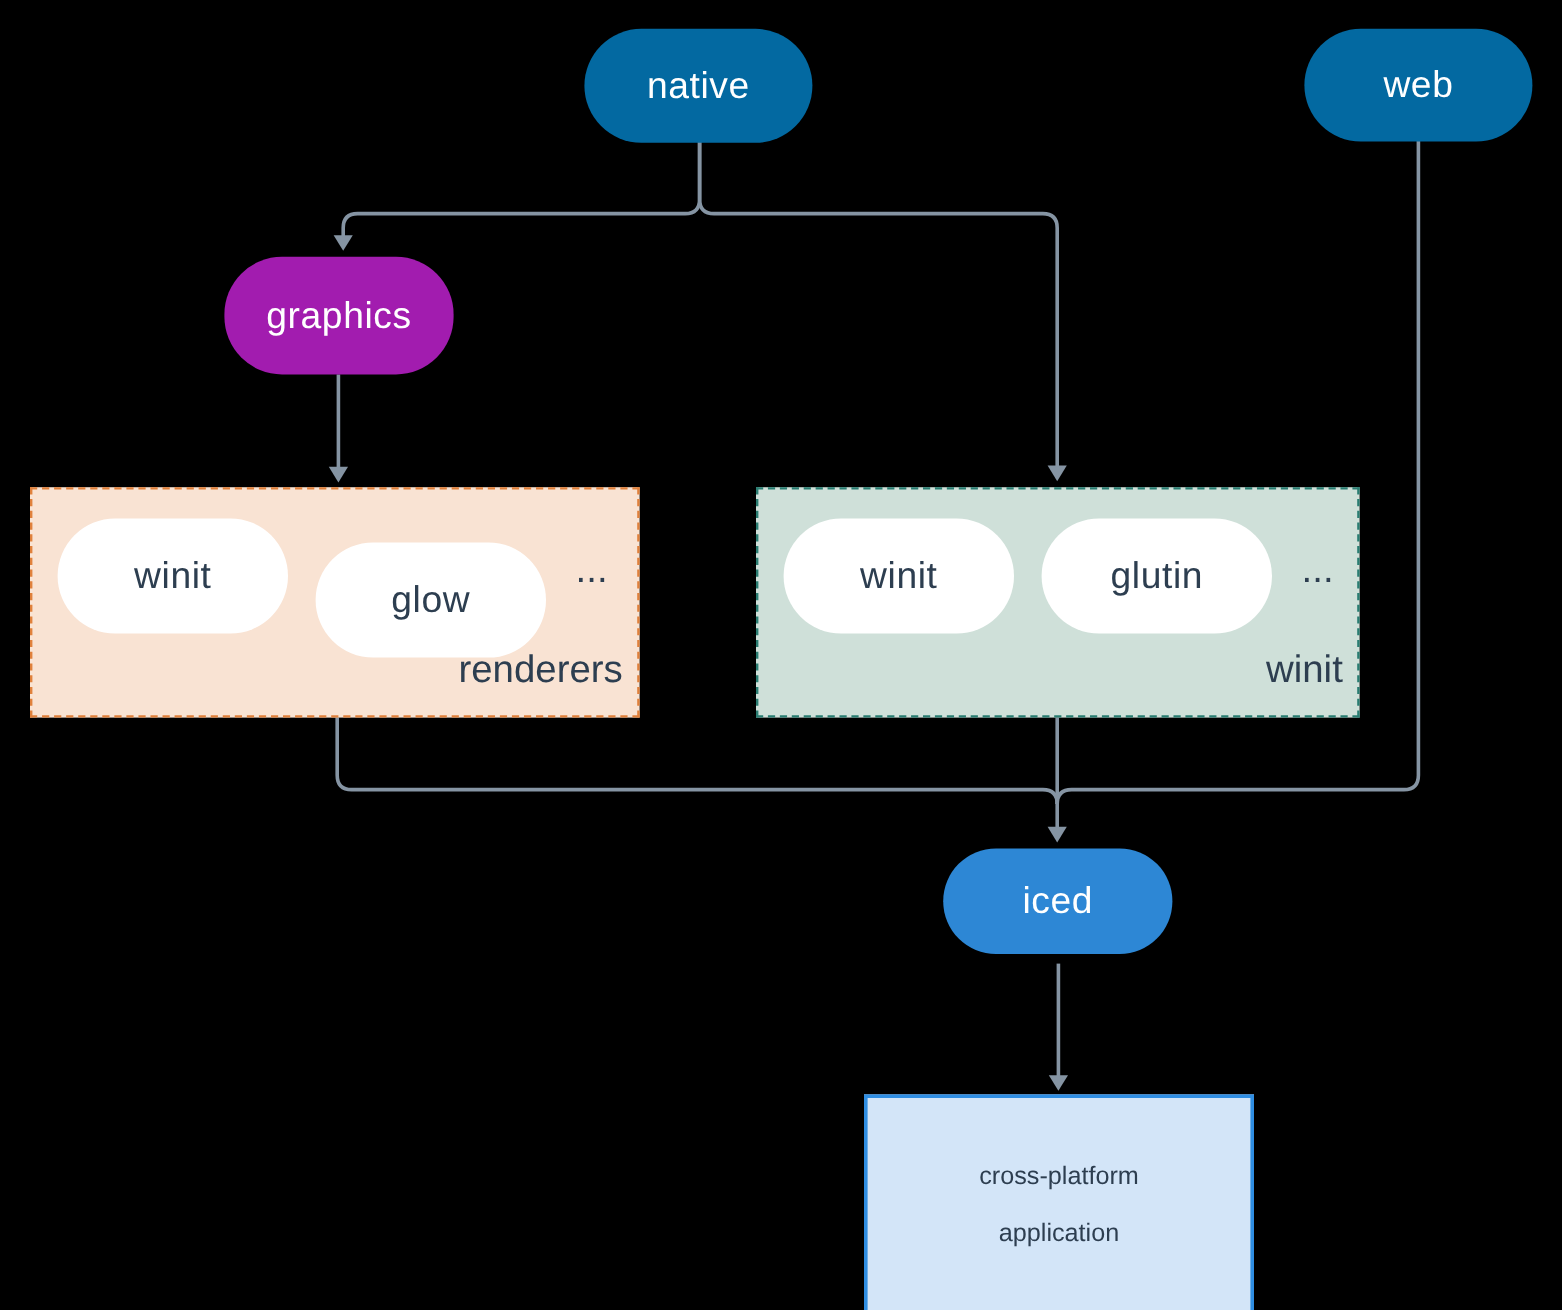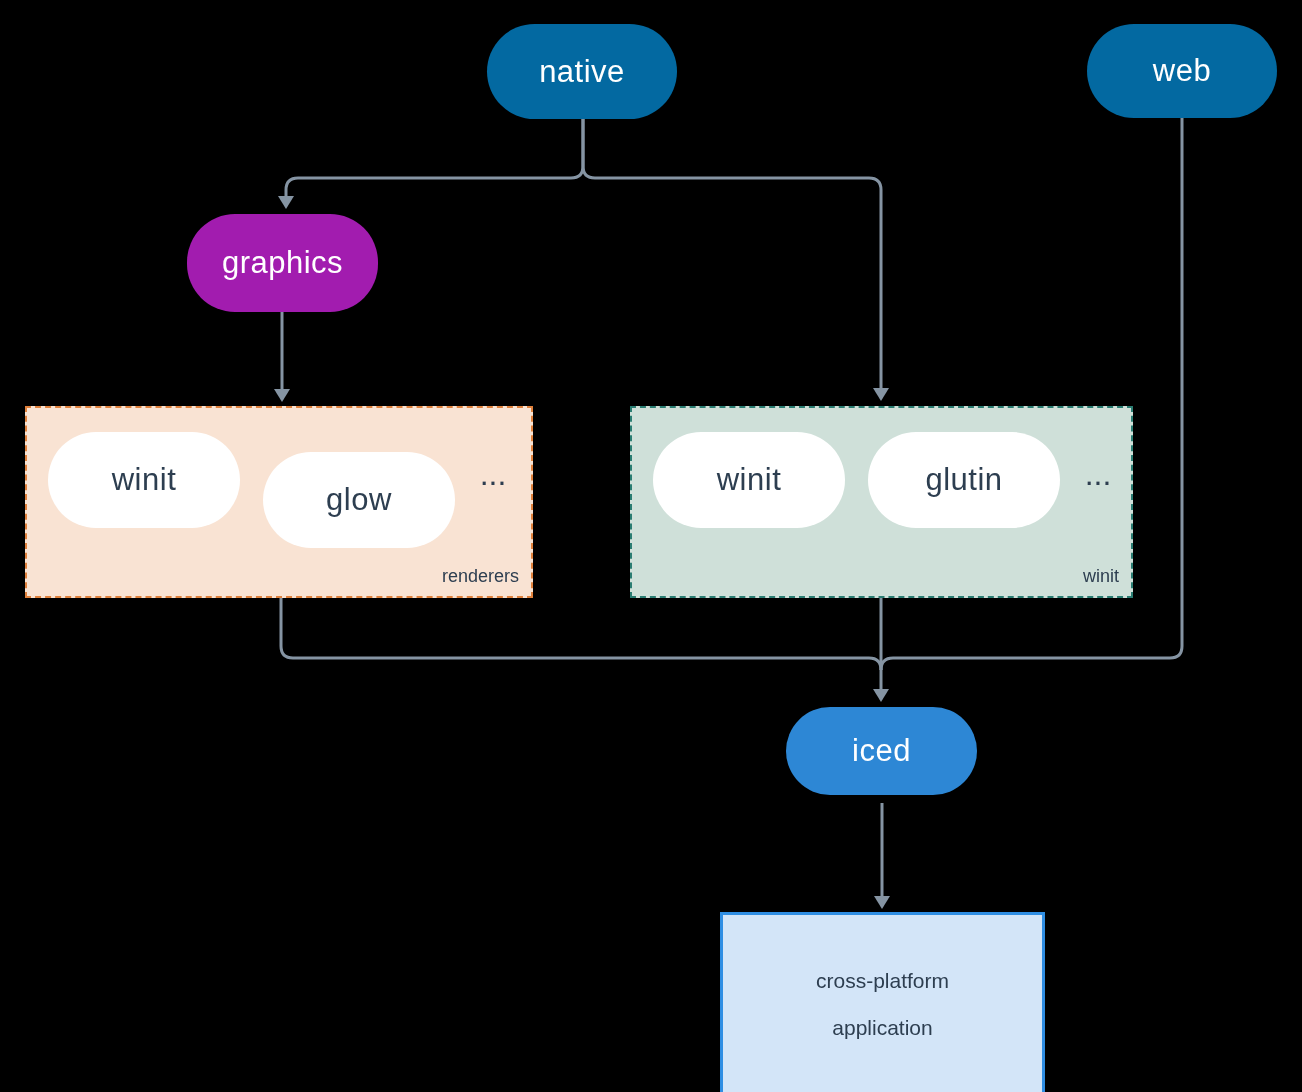--- a/index.html
+++ b/index.html
@@ -52,22 +52,22 @@
     background: #f9e3d3;
     border: 2px dashed #e0813c;
   }
   .group-box.shells {
     background: #cfe0d9;
     border: 2px dashed #2a7d72;
   }
   .group-label {
     position: absolute;
     right: 12px;
-    bottom: 9px;
-    font-size: 18px;
+    bottom: 20px;
+    font-size: 32px;
     color: #2d3e50;
   }
   .ellipsis {
     position: absolute;
     font-size: 32px;
     color: #2d3e50;
     width: 50px;
     text-align: center;
   }
   .app-box {

